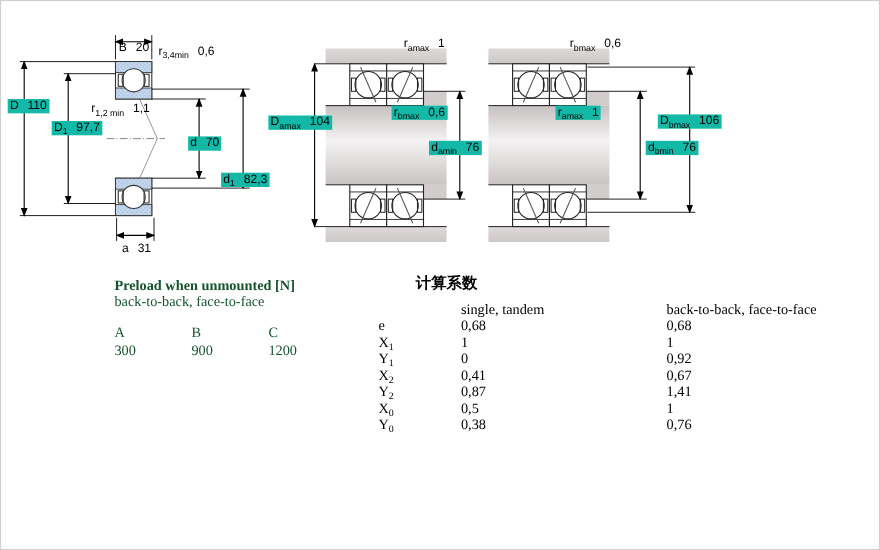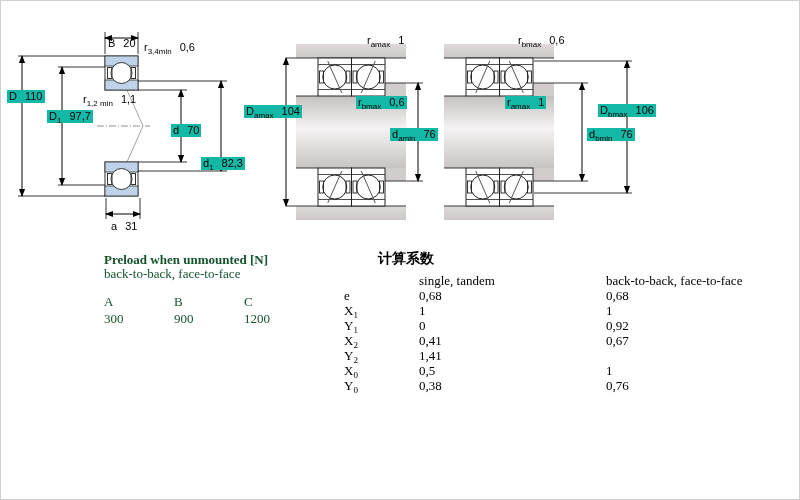--- a/index.html
+++ b/index.html
@@ -223,20 +223,21 @@
       <div>0</div>
       <div>0,92</div>
     </div>
     <div class="frow">
       <div><span>X</span><sub>2</sub></div>
       <div>0,41</div>
       <div>0,67</div>
     </div>
     <div class="frow">
       <div><span>Y</span><sub>2</sub></div>
+      <div>0,87</div>
       <div>1,41</div>
     </div>
     <div class="frow">
       <div><span>X</span><sub>0</sub></div>
       <div>0,5</div>
       <div>1</div>
     </div>
     <div class="frow">
       <div><span>Y</span><sub>0</sub></div>
       <div>0,38</div>

